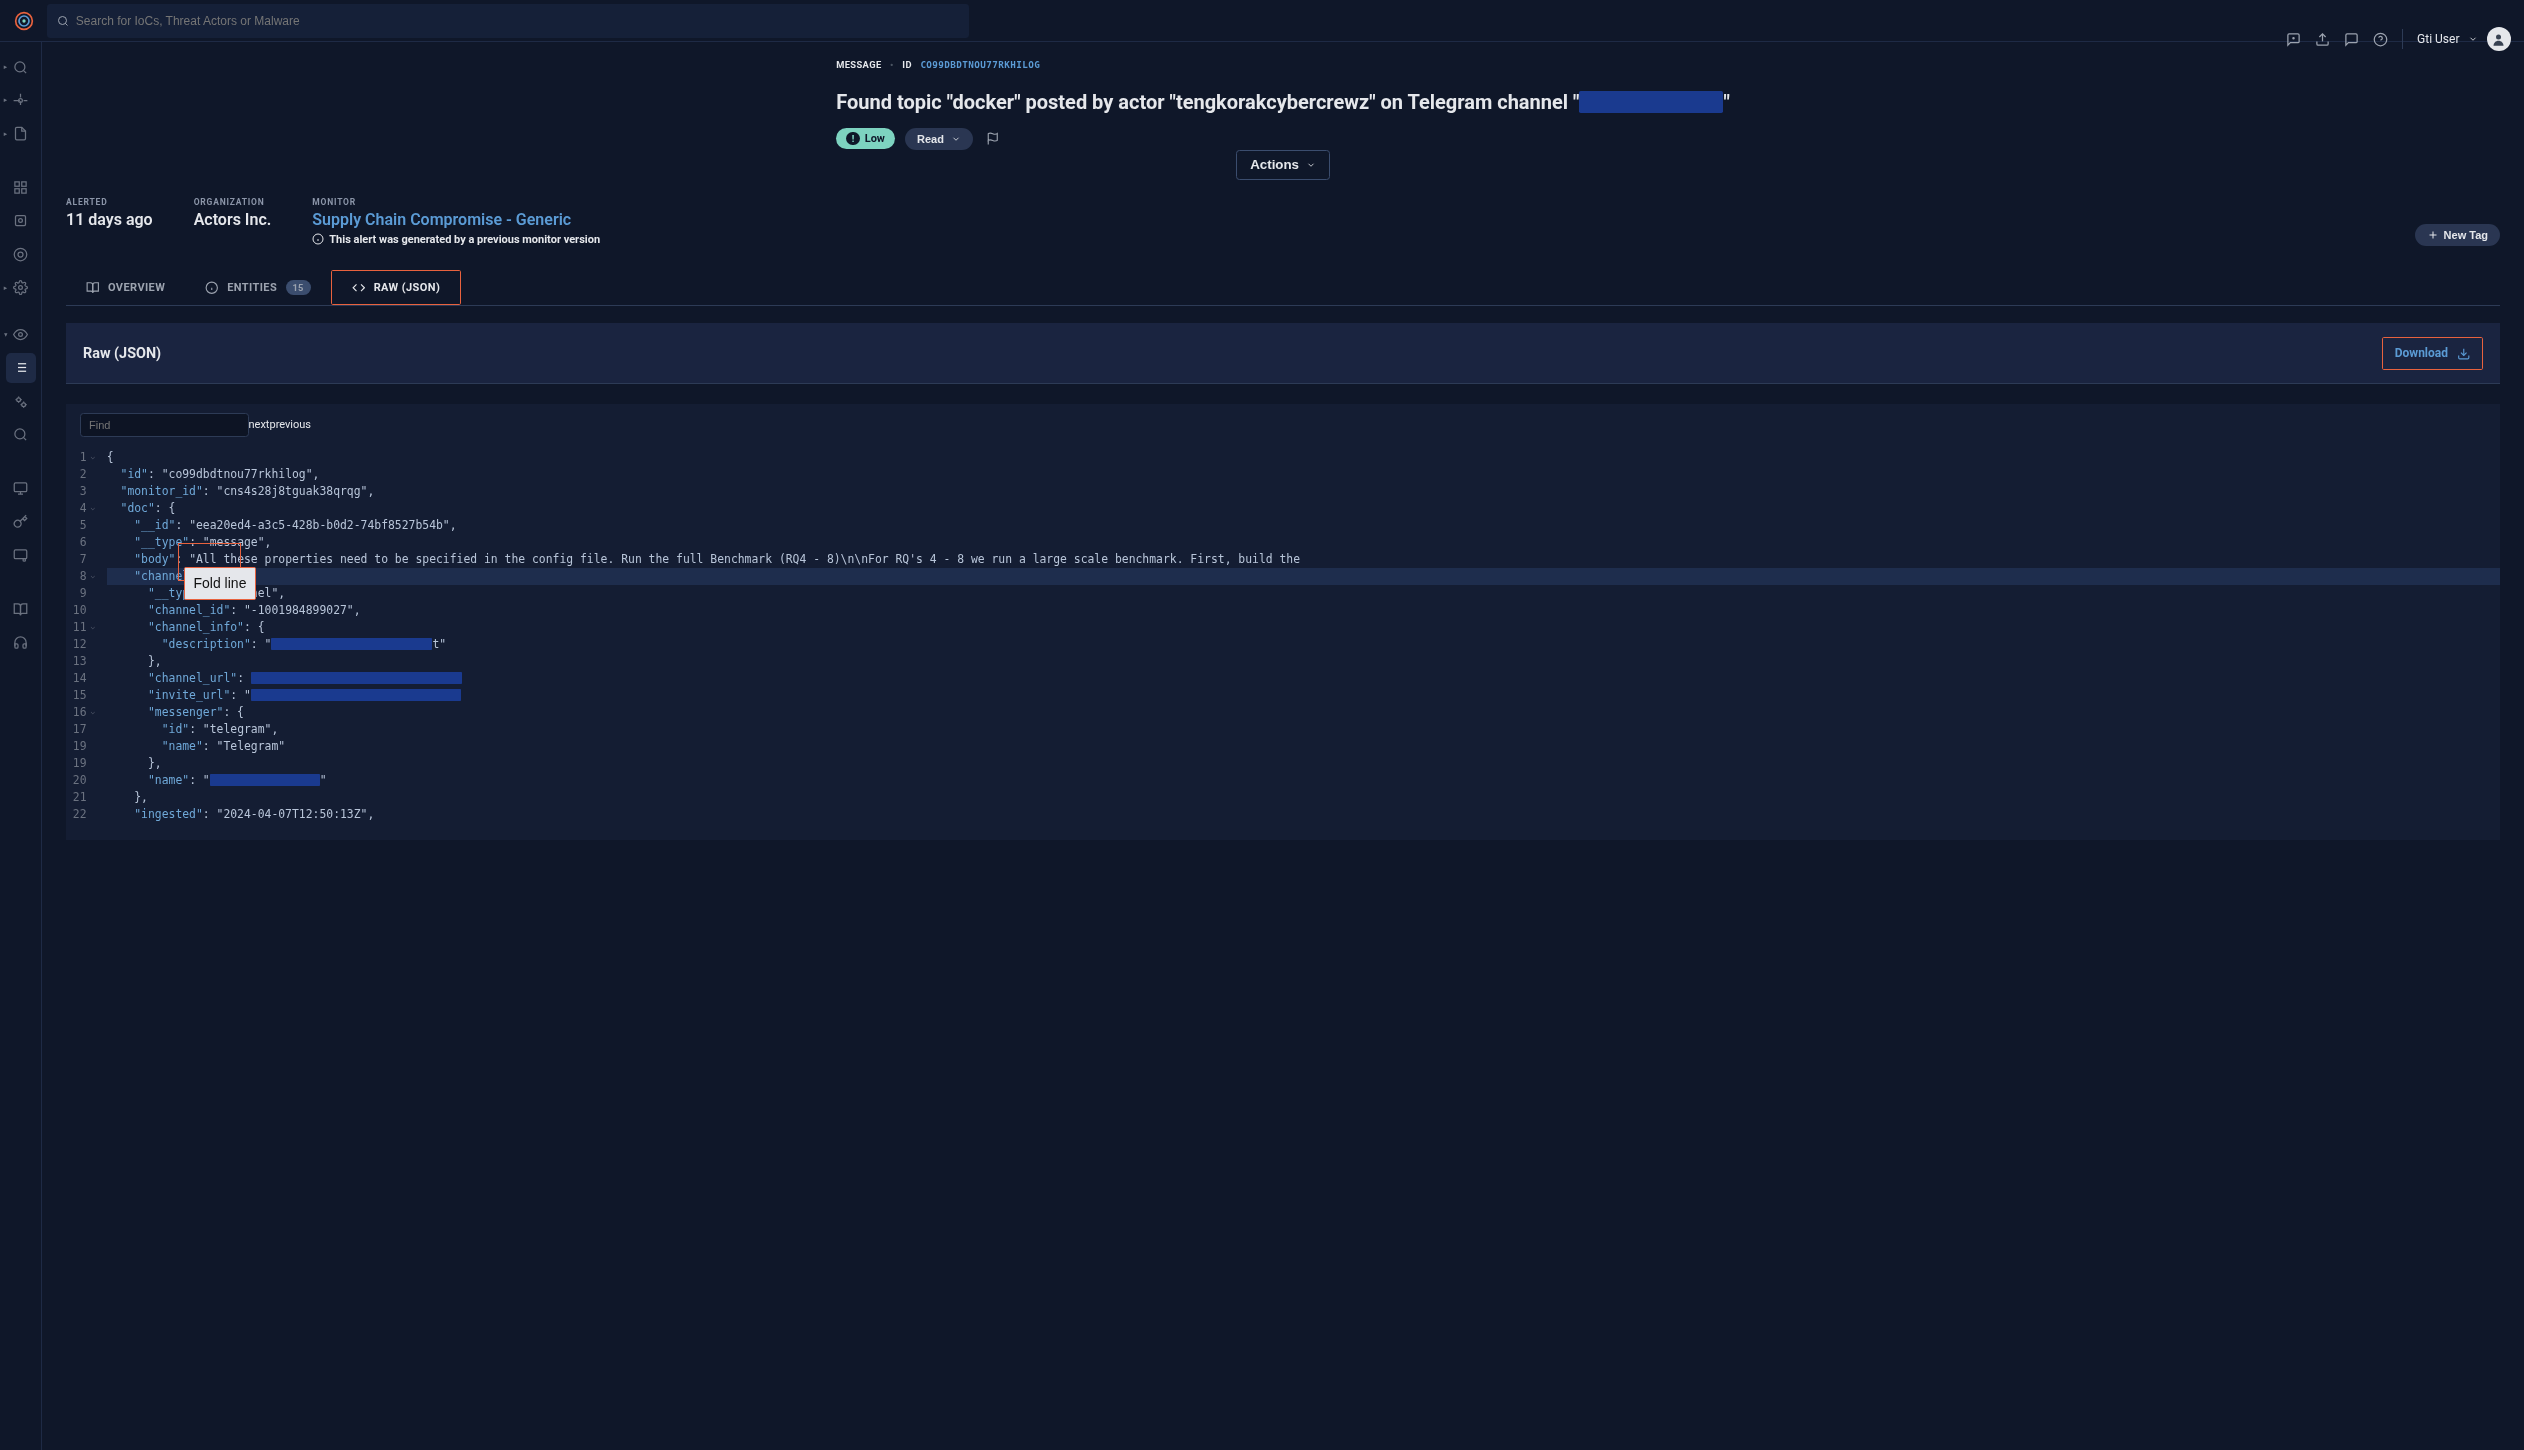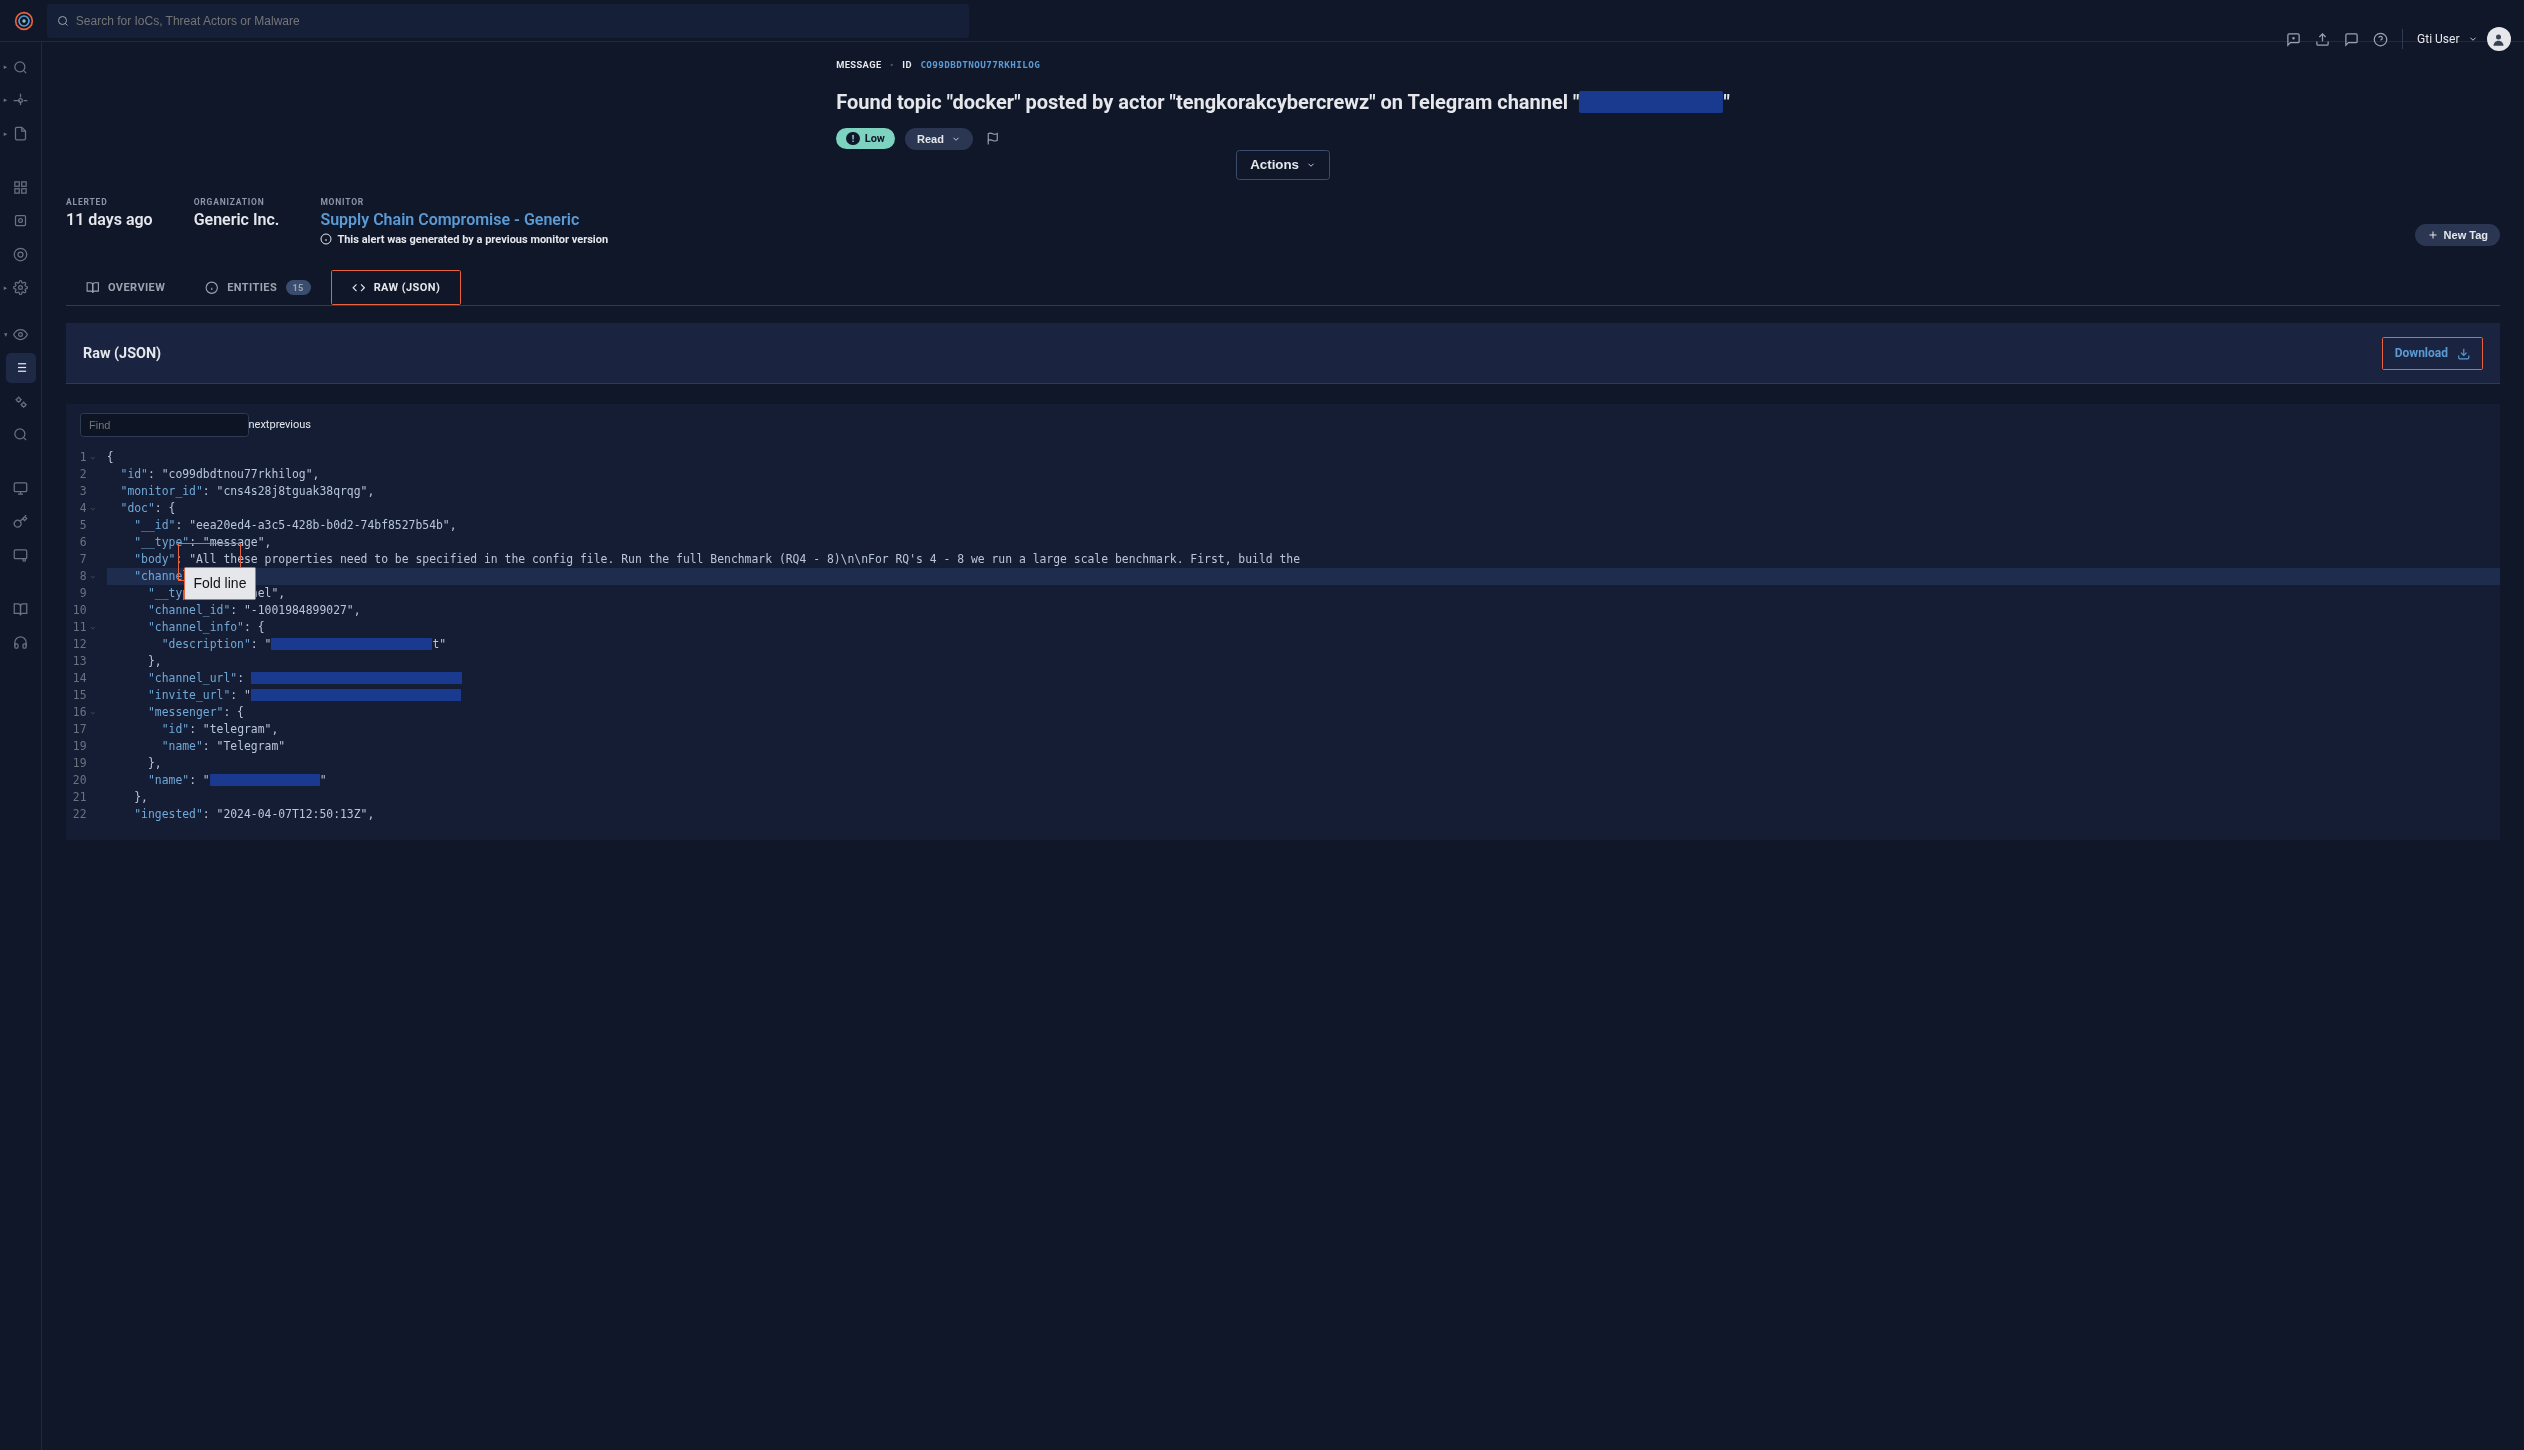--- a/index.html
+++ b/index.html
@@ -628,21 +628,21 @@
       </button>
     </div>
 
     <div class="meta-row">
       <div class="meta-block">
         <div class="meta-label">ALERTED</div>
         <div class="meta-value">11 days ago</div>
       </div>
       <div class="meta-block">
         <div class="meta-label">ORGANIZATION</div>
-        <div class="meta-value">Generic Inc.</div>
+        <div class="meta-value">Actors Inc.</div>
       </div>
       <div class="meta-block">
         <div class="meta-label">MONITOR</div>
         <div class="meta-value link">Supply Chain Compromise - Generic</div>
         <div class="meta-note">
           <svg width="12" height="12" viewBox="0 0 24 24" fill="none" stroke="currentColor" stroke-width="2">
               <circle cx="12" cy="12" r="10"></circle>
               <line x1="12" y1="16" x2="12" y2="12"></line>
               <line x1="12" y1="8" x2="12.01" y2="8"></line>
             </svg>

